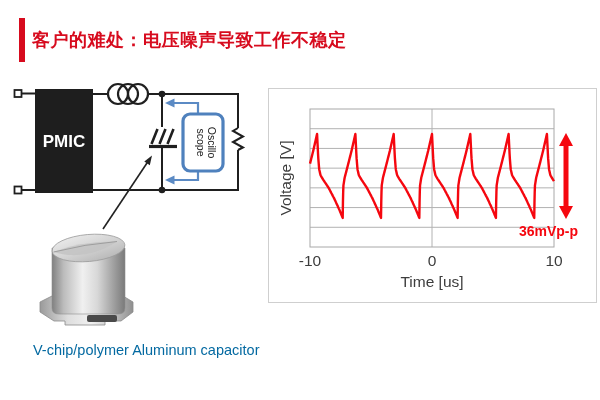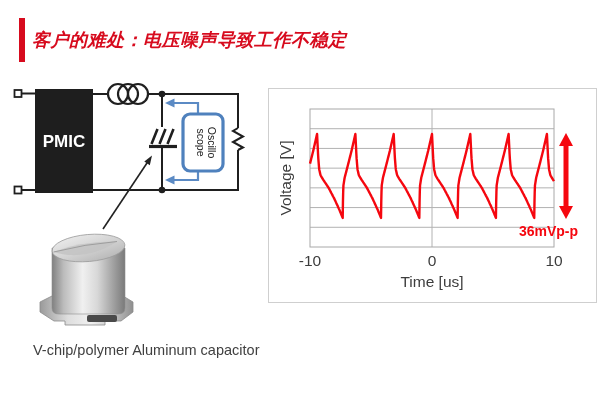--- a/index.html
+++ b/index.html
@@ -17,29 +17,29 @@
   }
   
   #chart-panel{
     left:268px;top:88px;width:329px;height:215px;background:#fff;
     border:1px solid #cfcfcf;box-sizing:border-box;
   }
   #chart-svg{display:block;}
   .axis-text{fill:#3d3d3d;}
   
   #cap-caption{
-    left:33px;top:341px;color:#404040;font-size:14.5px;line-height:19px;
+    left:33px;top:341px;color:#0369a1;font-size:14.5px;line-height:19px;
   }
   #cap-caption .l2{font-size:15px;}
 </style>
 </head>
 <body>
 
 <div id="title-accent" class="abs" style="background: rgb(215, 11, 30);"></div>
-<div id="page-title" class="abs" style="color: rgb(215, 11, 30); font-style: italic;">客户的难处：电压噪声导致工作不稳定</div>
+<div id="page-title" class="abs" style="color: rgb(215, 11, 30);">客户的难处：电压噪声导致工作不稳定</div>
 
 <svg id="circuit-svg" class="abs" style="left:0;top:80px" width="270" height="180" viewBox="0 0 270 180">
   <g id="ckt-lines" fill="none" stroke="#1f1f1f" stroke-width="2">
 
     <rect x="14.5" y="10" width="7" height="7" fill="#fff" stroke-width="1.8"></rect>
     <rect x="14.5" y="106.5" width="7" height="7" fill="#fff" stroke-width="1.8"></rect>
     <path d="M21.5,13.5 H35 M21.5,110 H35"></path>
 
     <path d="M93,14 H108 M148,14 H238 V48 M238,70 V110 H93"></path>
 

